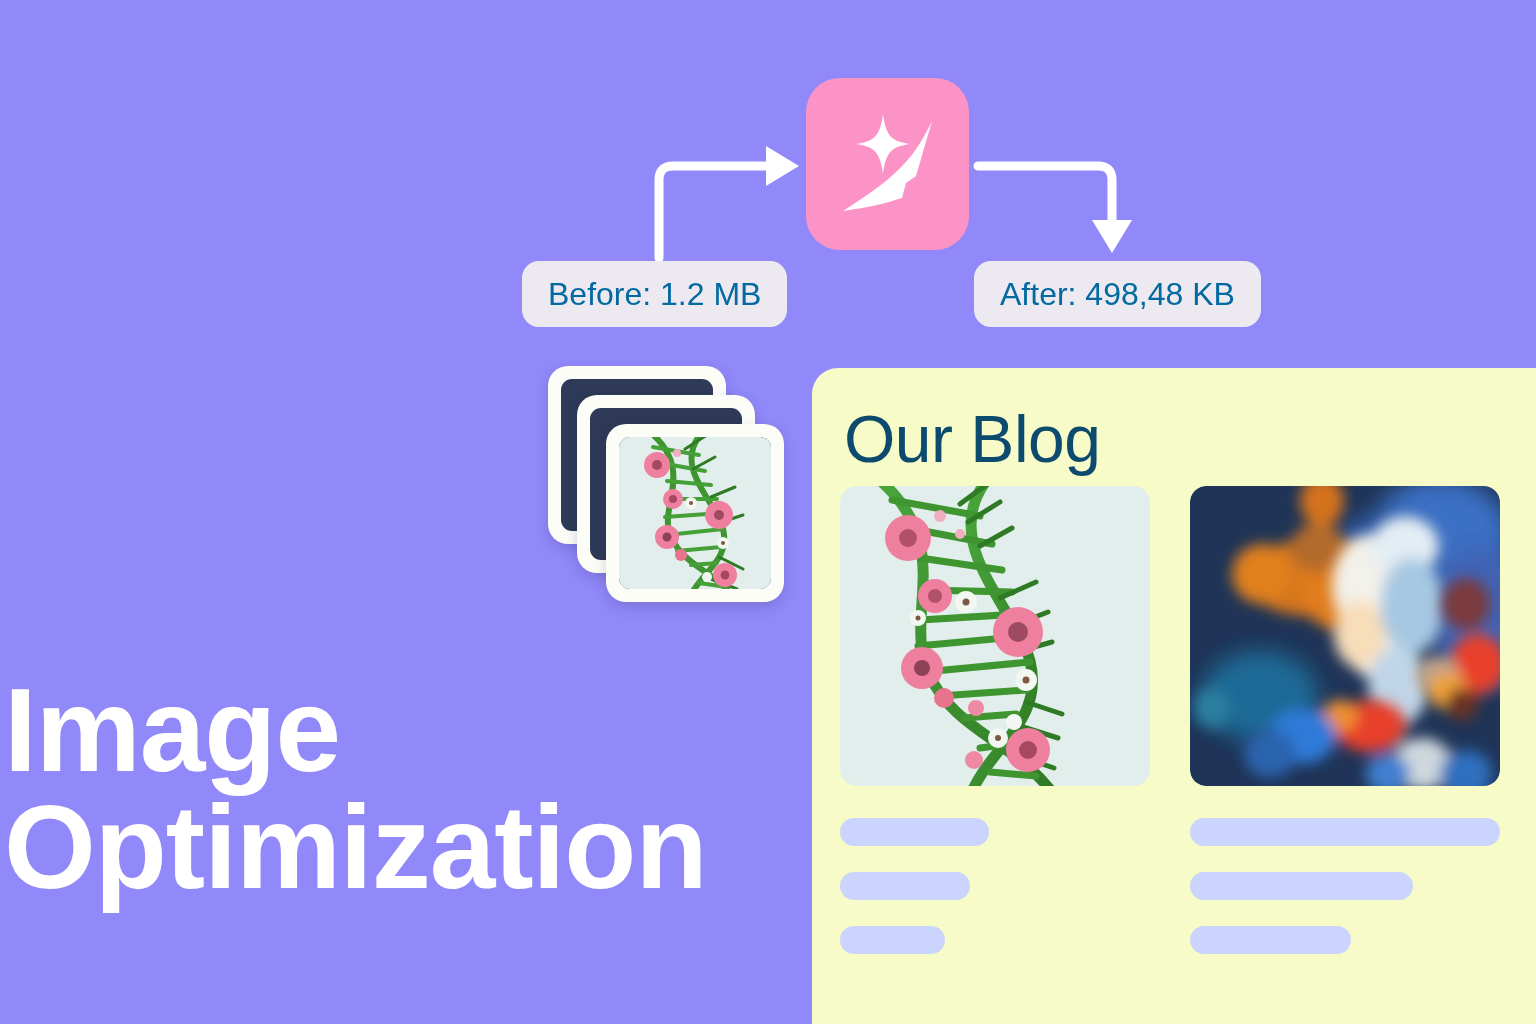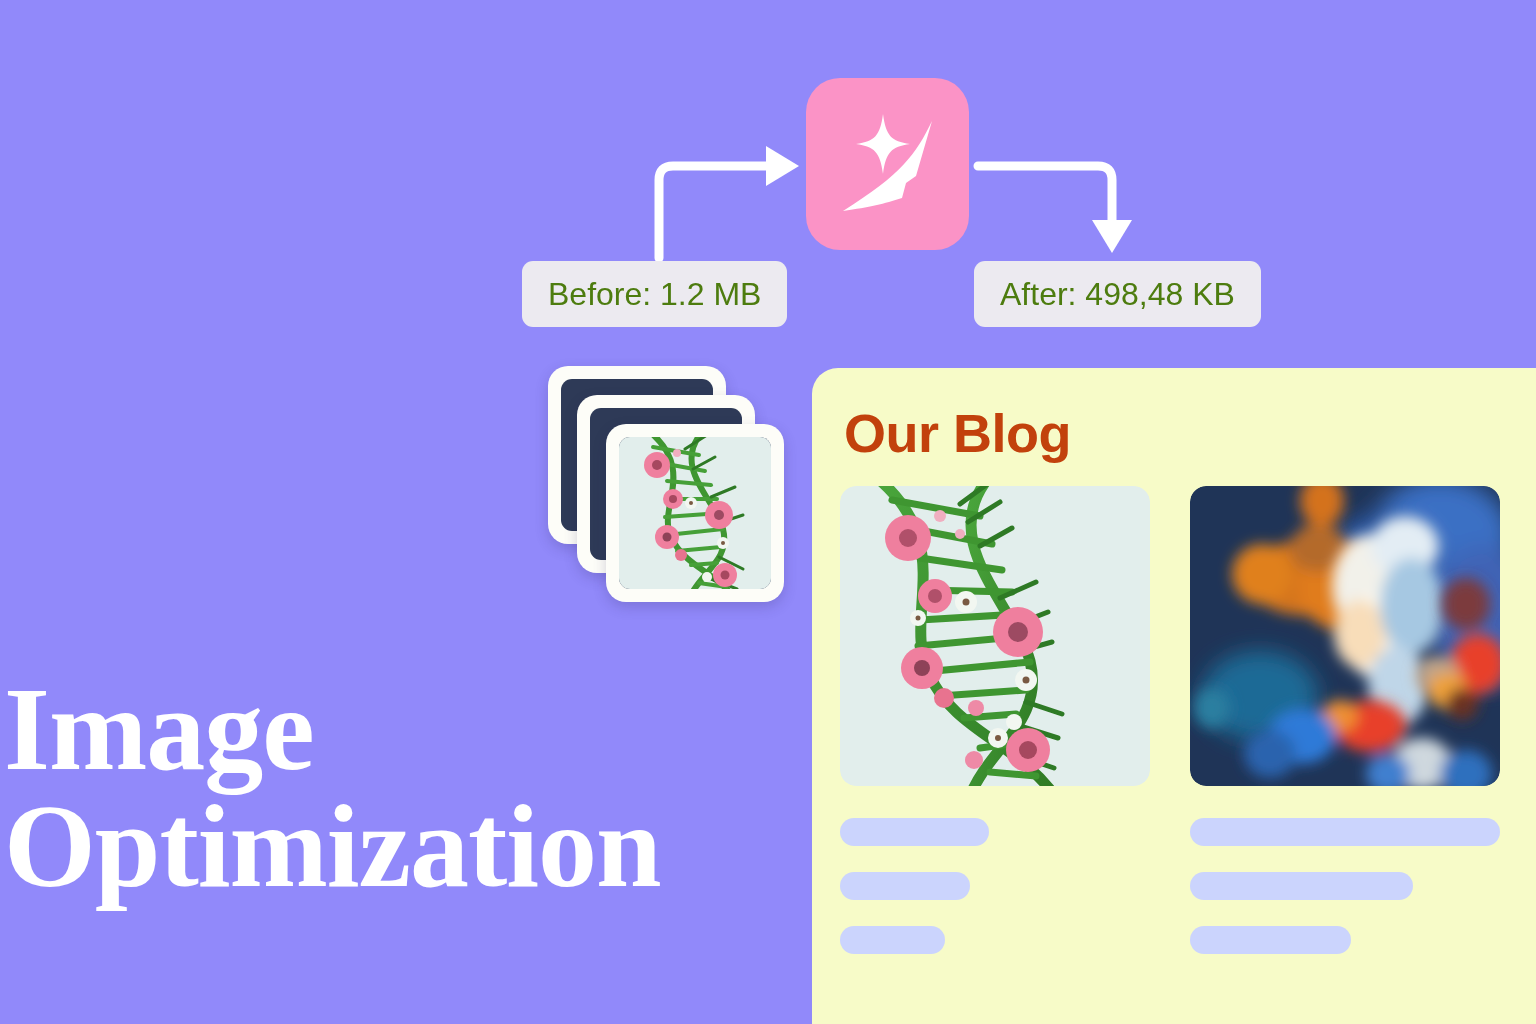--- a/index.html
+++ b/index.html
@@ -33,23 +33,23 @@
     width: 724px;
     height: 656px;
     background: #f7fbc8;
     border-top-left-radius: 26px;
   }
 
   .blog-title {
     position: absolute;
     left: 32px;
     top: 38px;
-    font-size: 54px;
-    font-weight: 700;
-    color: #c2410c;
+    font-size: 66px;
+    font-weight: 400;
+    color: #0c4a6e;
     letter-spacing: -0.5px;
     line-height: 1;
     white-space: nowrap;
   }
 
   .blog-grid {
     position: absolute;
     left: 28px;
     top: 118px;
     width: 668px;
@@ -115,42 +115,42 @@
     width: 163px;
     height: 172px;
     border-radius: 34px;
     background: #fb93c6;
   }
   .app-icon svg { position: absolute; inset: 0; }
 
   .pill {
     position: absolute;
     background: #eceaf0;
-    border-radius: 11px;
+    border-radius: 17px;
     height: 66px;
     display: flex;
     align-items: center;
     justify-content: center;
     padding: 0 26px;
     font-size: 32px;
-    color: #4d7c0f;
+    color: #0369a1;
     white-space: nowrap;
   }
   .pill-before { left: 522px; top: 261px; }
   .pill-after  { left: 974px; top: 261px; }
 
   .arrows { position: absolute; inset: 0; pointer-events: none; }
 
   
   .headline {
     position: absolute;
     left: 4px;
     top: 672px;
     width: 790px;
-    font-family: Liberation Serif, serif;
+    font-family: Liberation Sans, sans-serif;
     font-weight: 700;
     font-size: 118px;
     line-height: 0.99;
     color: #ffffff;
     letter-spacing: -1px;
   }
   .headline .l2 { display: block; }
 </style>
 </head>
 <body>

